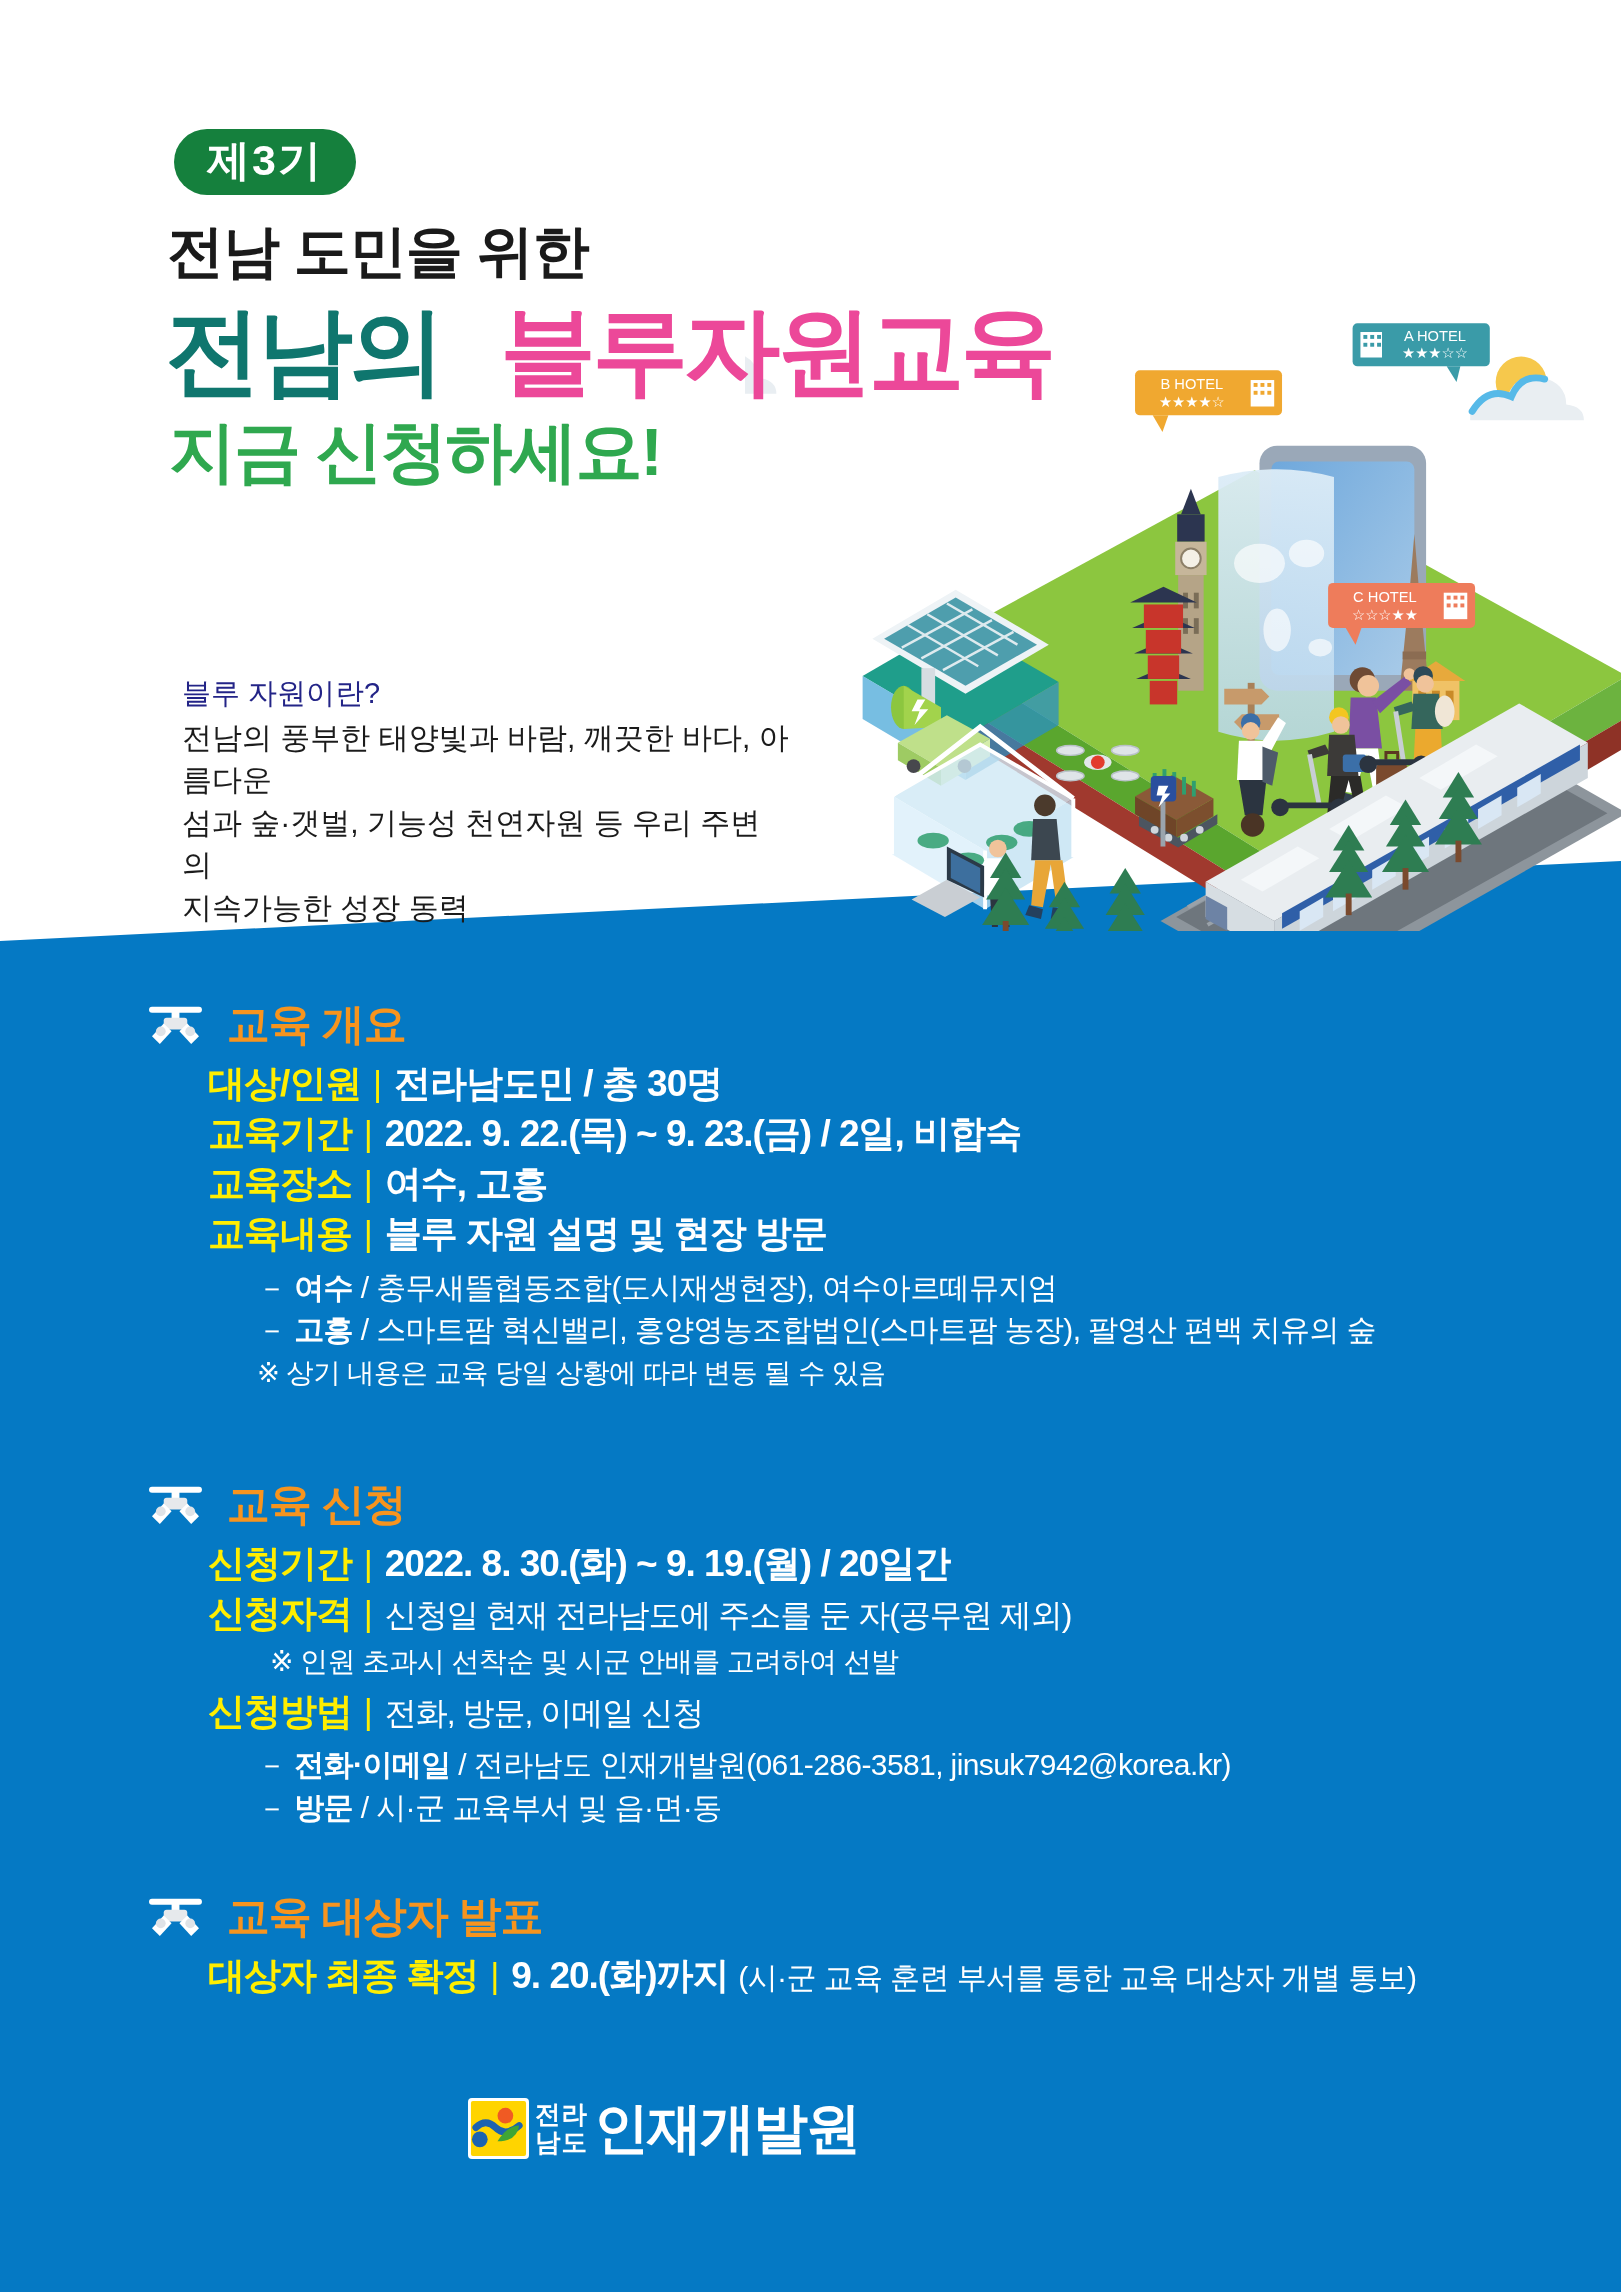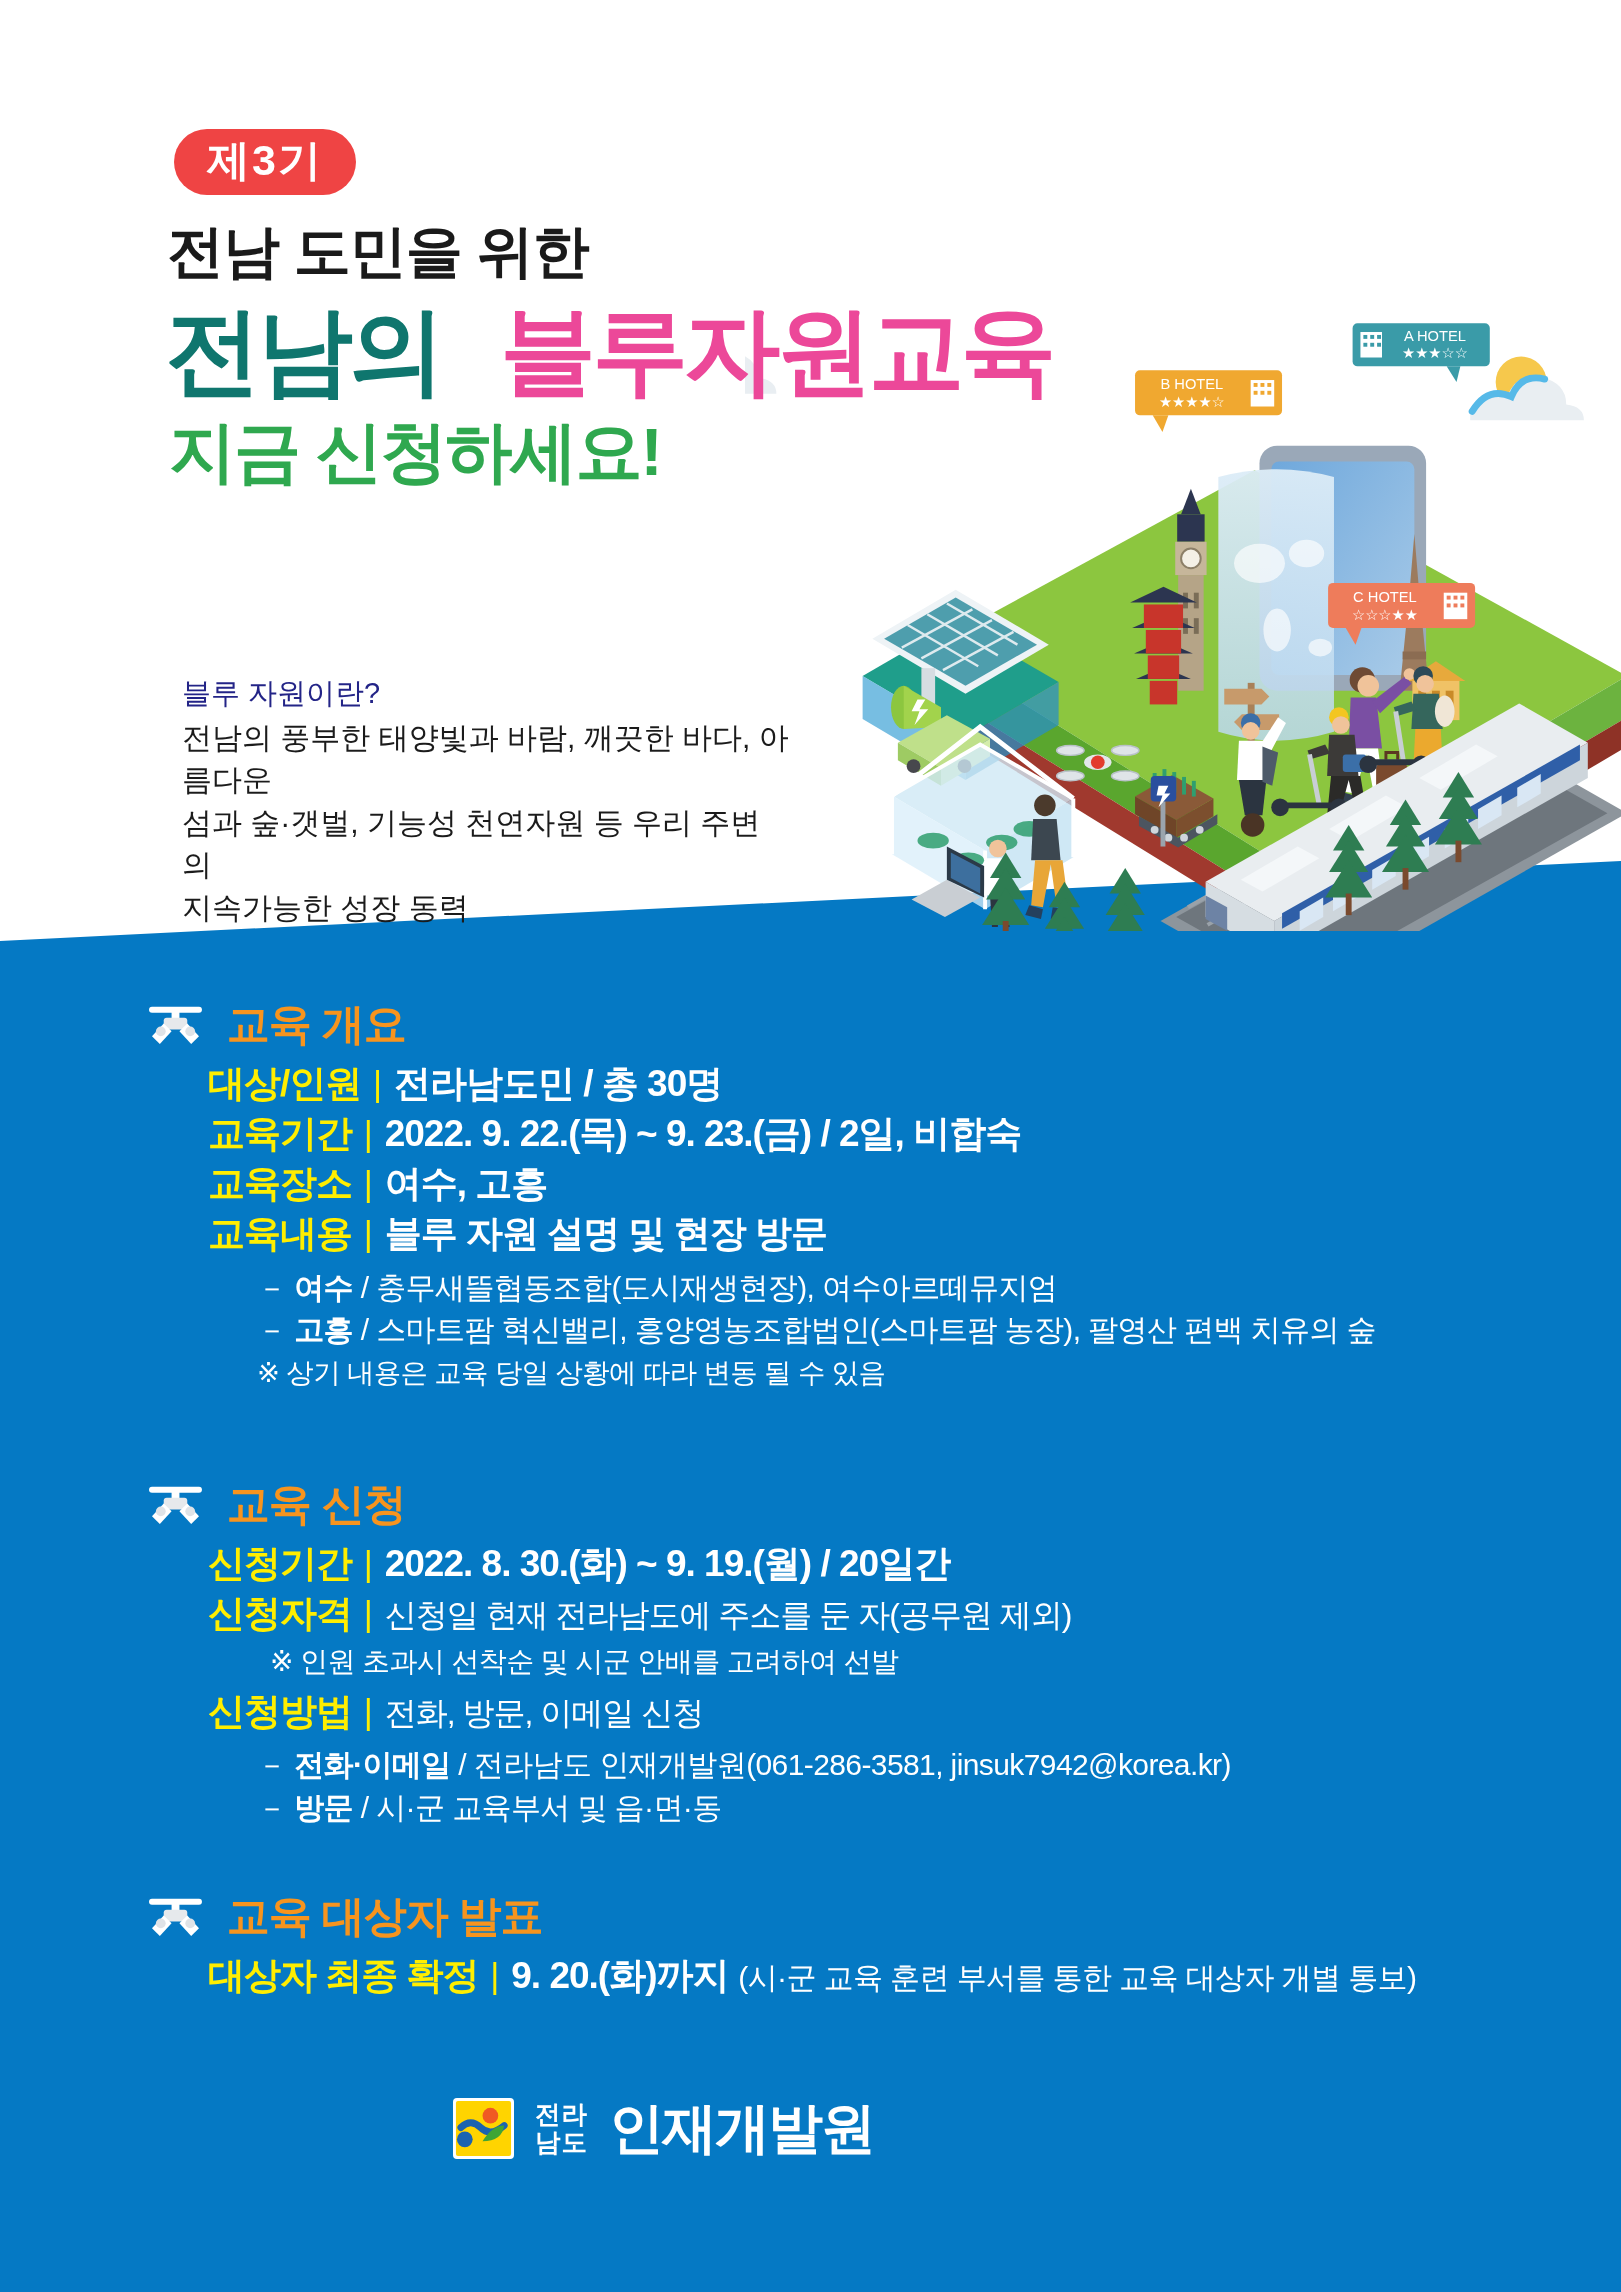--- a/index.html
+++ b/index.html
@@ -17,21 +17,21 @@
     background:#0579C4;
     clip-path:polygon(0 941px, 1621px 861px, 1621px 2293px, 0 2293px);
     z-index:1;
   }
 
   
   .head{position:absolute;left:0;top:0;width:1078px;z-index:6;}
 
   .badge{
     display:inline-block;margin:129px 0 0 174px;
-    background:#ef4444;color:#ffffff;
+    background:#15803d;color:#ffffff;
     font-size:43px;font-weight:bold;letter-spacing:2px;
     padding:9.8px 33px 13.7px 33px;border-radius:33px;line-height:1;
   }
 
   .pre-title{
     margin:27.4px 0 0 167px;
     font-size:57px;font-weight:bold;color:#1a1a1a;letter-spacing:-1px;line-height:1;
   }
 
   .main-title{
@@ -84,21 +84,21 @@
   .dash{margin-right:7.8px;}
   .foot-note{color:#ffffff;font-size:27.4px;line-height:1.42;letter-spacing:-0.6px;margin-top:2px;}
 
   .indent-note{margin:5.9px 0 9.8px 123px;color:#ffffff;font-size:28px;letter-spacing:-0.6px;}
 
   .tail{color:#ffffff;font-size:30px;font-weight:400;letter-spacing:-0.6px;margin-left:9.8px;}
 
   
   .footer{
     position:absolute;left:0;top:2098px;width:1327px;z-index:9;
-    display:flex;align-items:center;justify-content:center;gap:21px;
+    display:flex;align-items:center;justify-content:center;gap:6px;
   }
   .logo-mark{width:61px;height:61px;flex:0 0 auto;}
   .logo-small{
     color:#ffffff;font-size:25.5px;font-weight:bold;line-height:1.06;letter-spacing:1px;text-align:center;
   }
   .logo-big{
     color:#ffffff;font-size:55px;font-weight:bold;letter-spacing:-2px;line-height:1;
   }
 </style>
 </head>

